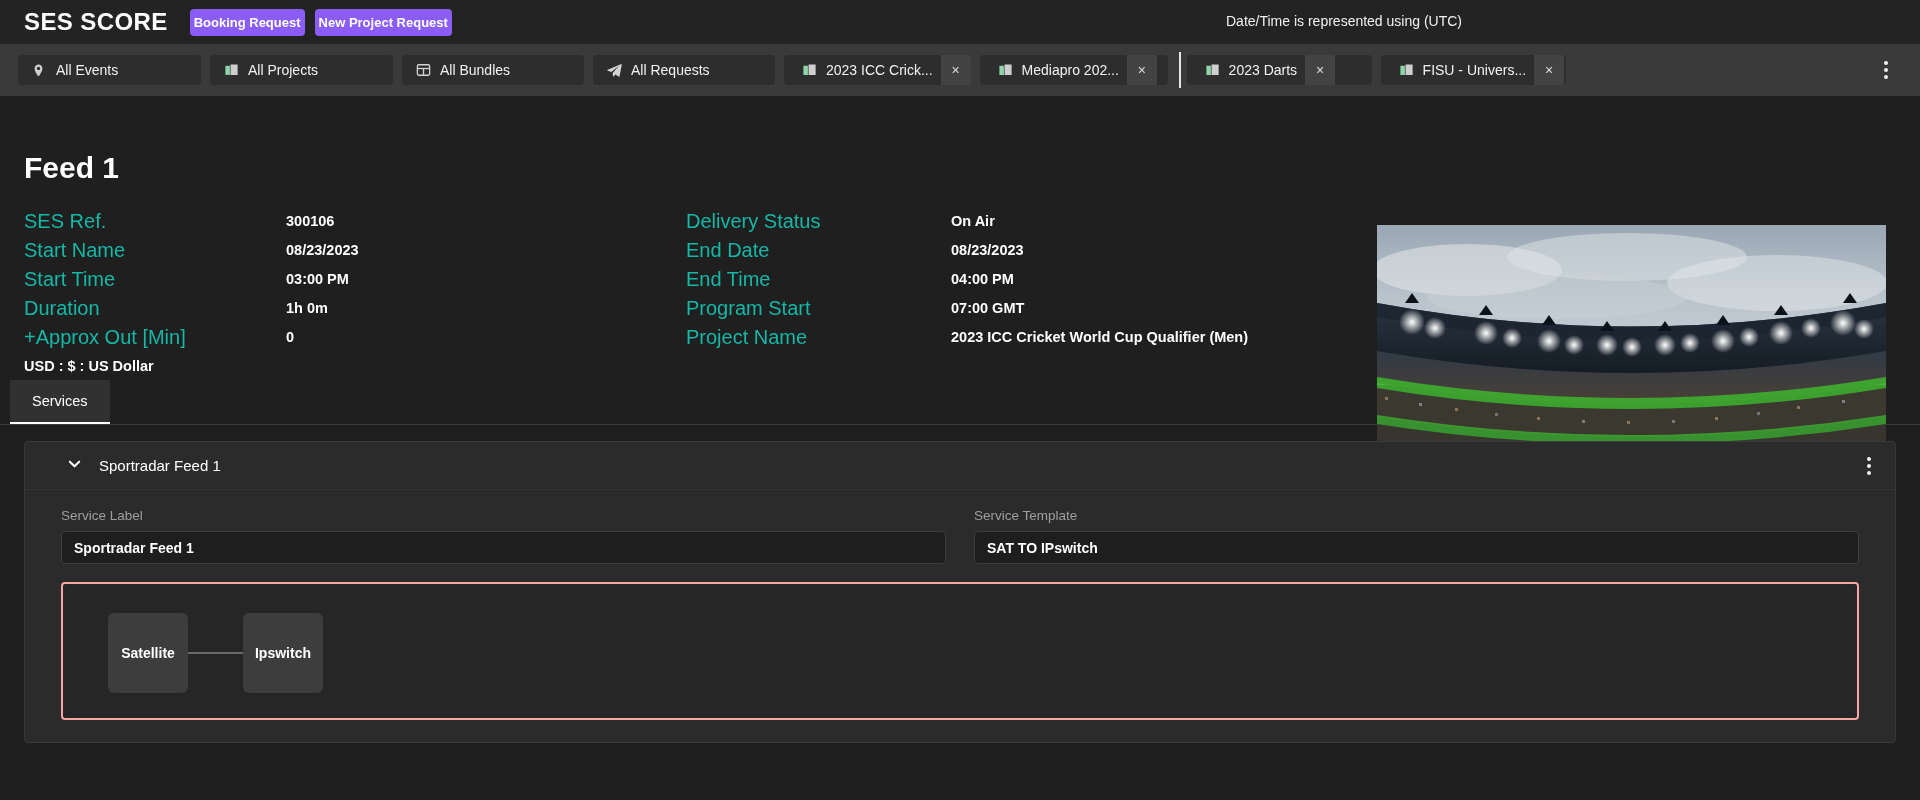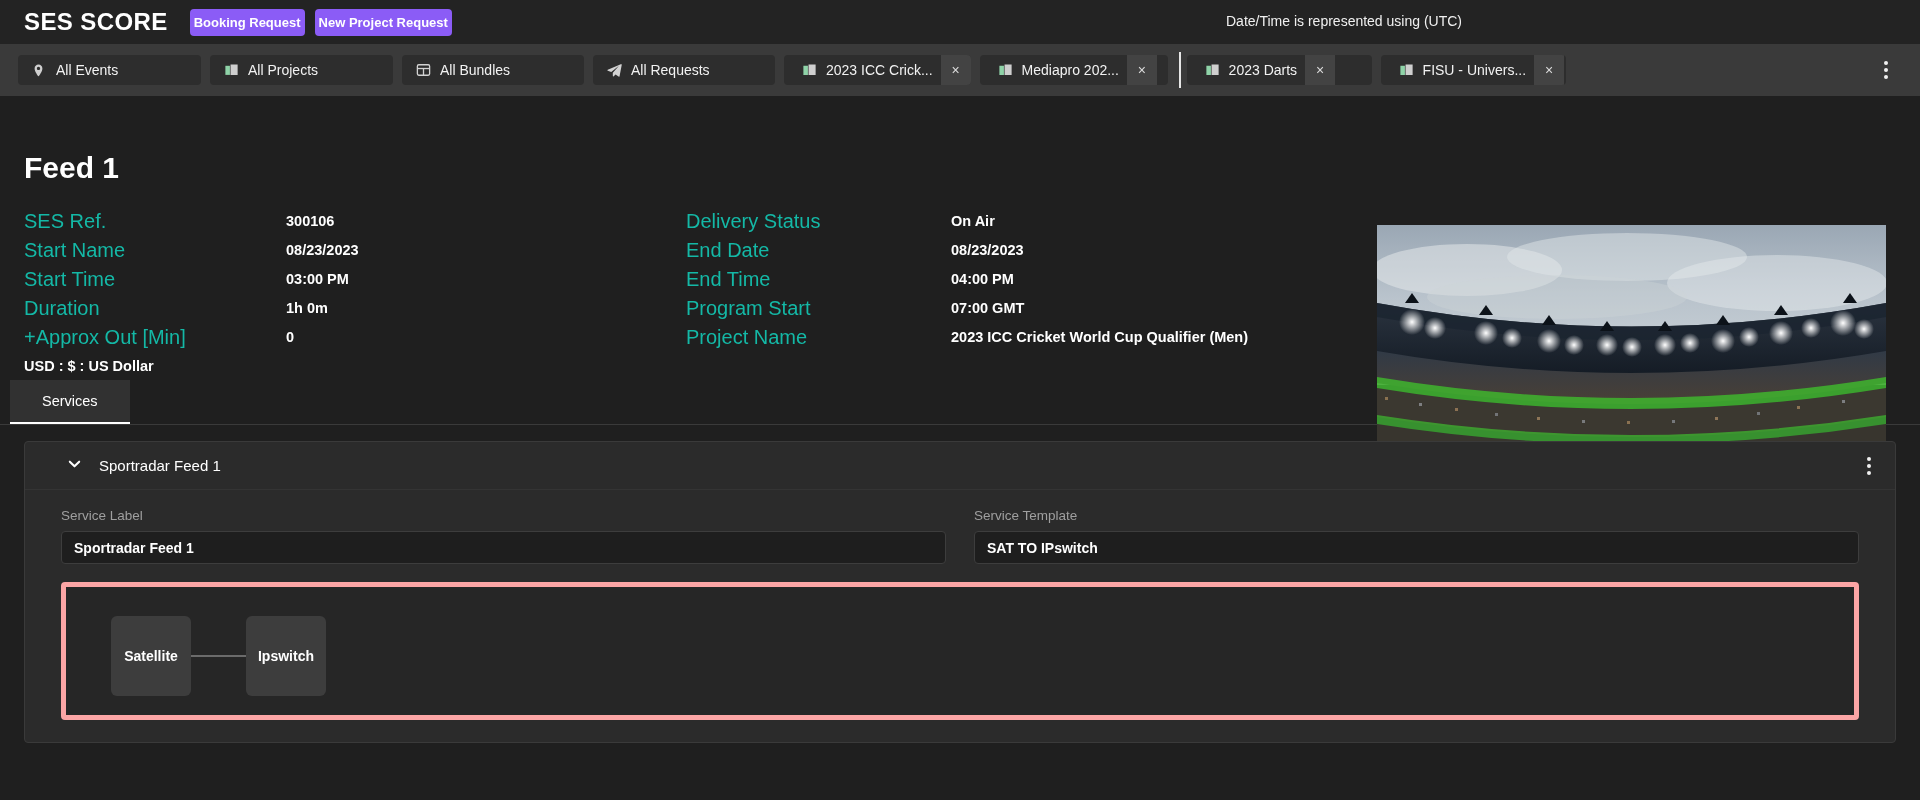--- a/index.html
+++ b/index.html
@@ -176,21 +176,21 @@
     display: flex;
     align-items: flex-end;
     height: 44px;
     padding-left: 10px;
     border-bottom: 1px solid #3a3a3a;
   }
   .stab {
     height: 44px;
     display: flex;
     align-items: center;
-    padding: 0 32px;
+    padding: 0 22px;
     font-size: 14.5px;
     color: #9a9a9a;
     cursor: pointer;
     background: transparent;
     white-space: nowrap;
     text-align: right;
   }
   .stab.active {
     color: #ffffff;
     background: #313131;
@@ -263,21 +263,21 @@
     font-weight: bold;
     cursor: text;
     white-space: nowrap;
     overflow: hidden;
   }
 
   
   .canvas {
     margin: 18px 0 0 0;
     background: #262626;
-    border: 5px solid #fca5a5;
+    border: 2px solid #fca5a5;
     border-radius: 4px;
     height: 138px;
     position: relative;
     overflow: hidden;
   }
   .node {
     position: absolute;
     width: 80px;
     height: 80px;
     background: #3d3d3d;

